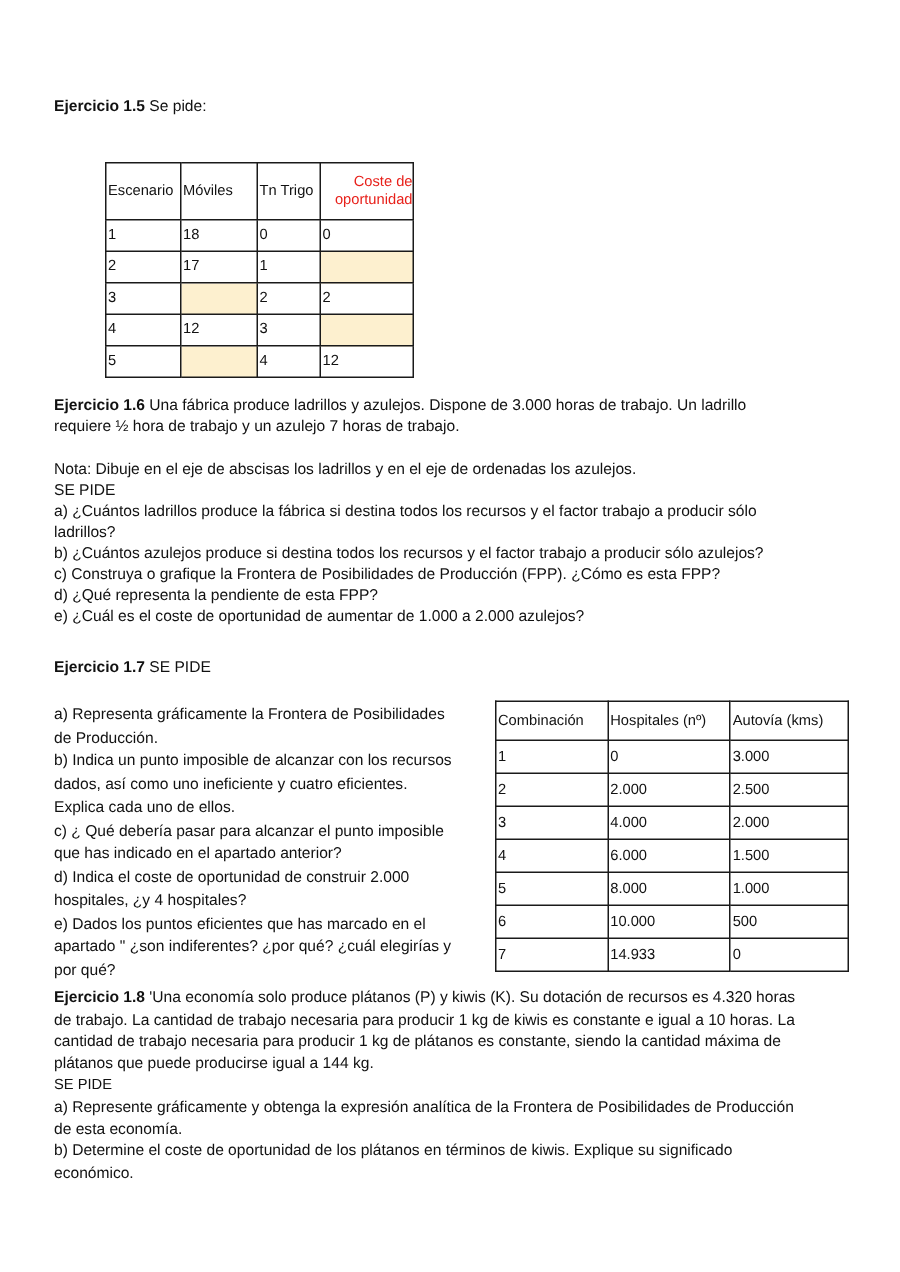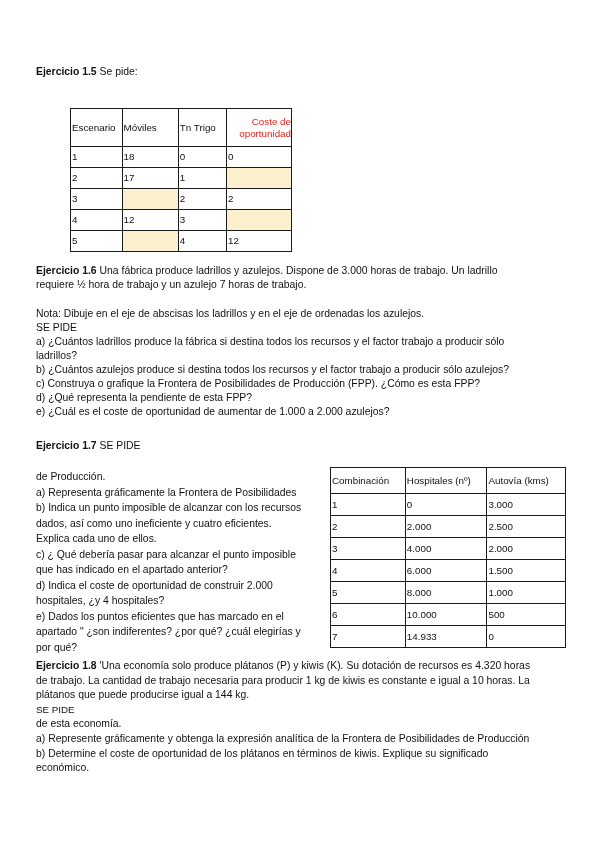--- a/index.html
+++ b/index.html
@@ -27,21 +27,21 @@
     .t17 th { height: 25px; text-align: center; padding: 0; }
     .t17 td { height: 21px; }
   </style>
 </head>
 <body>
 
 <div class="abs" style="left:36px; top:65px;">
   <p class="line"><b>Ejercicio 1.5</b><span> Se pide:</span></p>
 </div>
 
-<table class="grid t15" style="left:70px; top:108px; width:222px;">
+<table class="grid t15" style="left:70px; top:108px; width:206px;">
   <colgroup>
       <col style="width:52px">
       <col style="width:58px">
       <col style="width:50px">
       <col style="width:66px">
     </colgroup>
   <tbody>
       <tr>
     <th>Escenario</th>
     <th>Móviles</th>
@@ -93,22 +93,22 @@
   <p class="line">b) ¿Cuántos azulejos produce si destina todos los recursos y el factor trabajo a producir sólo azulejos?</p>
   <p class="line">c) Construya o grafique la Frontera de Posibilidades de Producción (FPP). ¿Cómo es esta FPP?</p>
   <p class="line">d) ¿Qué representa la pendiente de esta FPP?</p>
   <p class="line">e) ¿Cuál es el coste de oportunidad de aumentar de 1.000 a 2.000 azulejos?</p>
 </div>
 
 <div class="abs" style="left:36px; top:439px;">
   <p class="line"><b>Ejercicio 1.7</b><span> SE PIDE</span></p>
 </div>
 <div class="abs" style="left:36px; top:469px; line-height:15.5px;">
+  <p class="line">a) Representa gráficamente la Frontera de Posibilidades</p>
   <p class="line">de Producción.</p>
-  <p class="line">a) Representa gráficamente la Frontera de Posibilidades</p>
   <p class="line">b) Indica un punto imposible de alcanzar con los recursos</p>
   <p class="line">dados, así como uno ineficiente y cuatro eficientes.</p>
   <p class="line">Explica cada uno de ellos.</p>
   <p class="line">c) ¿ Qué debería pasar para alcanzar el punto imposible</p>
   <p class="line">que has indicado en el apartado anterior?</p>
   <p class="line">d) Indica el coste de oportunidad de construir 2.000</p>
   <p class="line">hospitales, ¿y 4 hospitales?</p>
   <p class="line">e) Dados los puntos eficientes que has marcado en el</p>
   <p class="line">apartado " ¿son indiferentes? ¿por qué? ¿cuál elegirías y</p>
   <p class="line">por qué?</p>
@@ -160,19 +160,20 @@
     <td>7</td>
     <td>14.933</td>
     <td>0</td>
   </tr>
 </tbody>
   </table>
 
 <div class="abs" style="left:36px; top:659px; line-height:14.6px;">
   <p class="line"><b>Ejercicio 1.8</b><span> 'Una economía solo produce plátanos (P) y kiwis (K). Su dotación de recursos es 4.320 horas</span></p>
   <p class="line">de trabajo. La cantidad de trabajo necesaria para producir 1 kg de kiwis es constante e igual a 10 horas. La</p>
+  <p class="line">cantidad de trabajo necesaria para producir 1 kg de plátanos es constante, siendo la cantidad máxima de</p>
   <p class="line">plátanos que puede producirse igual a 144 kg.</p>
   <p class="line" style="font-size:9.8px;">SE PIDE</p>
+  <p class="line">a) Represente gráficamente y obtenga la expresión analítica de la Frontera de Posibilidades de Producción</p>
   <p class="line">de esta economía.</p>
-  <p class="line">a) Represente gráficamente y obtenga la expresión analítica de la Frontera de Posibilidades de Producción</p>
   <p class="line">b) Determine el coste de oportunidad de los plátanos en términos de kiwis. Explique su significado</p>
   <p class="line">económico.</p>
 </div>
 
 </body></html>

